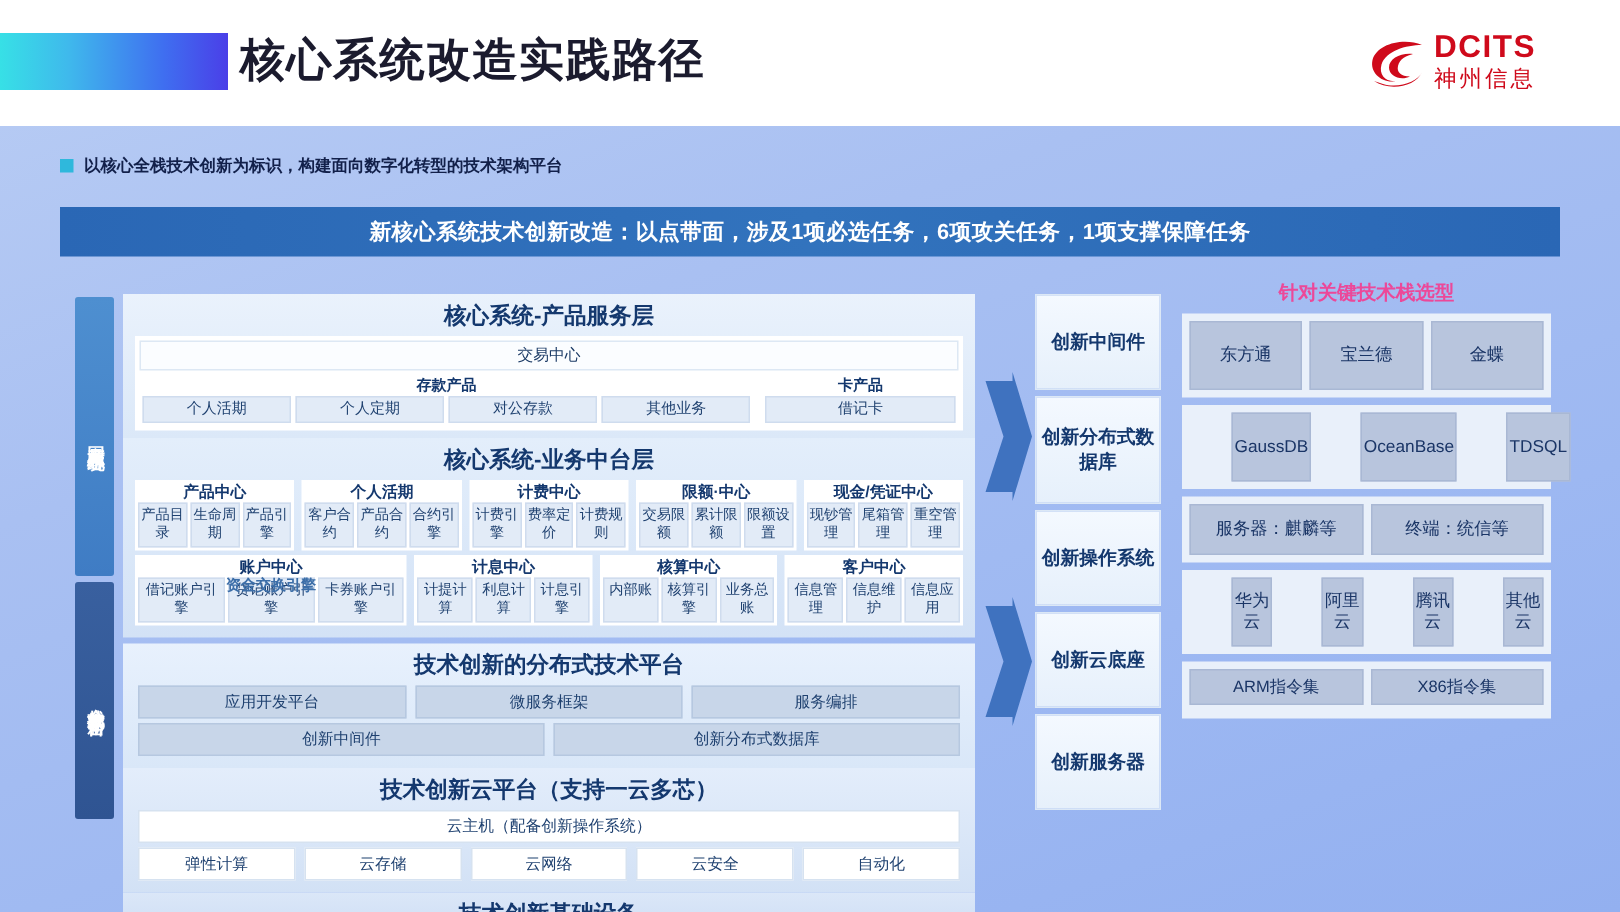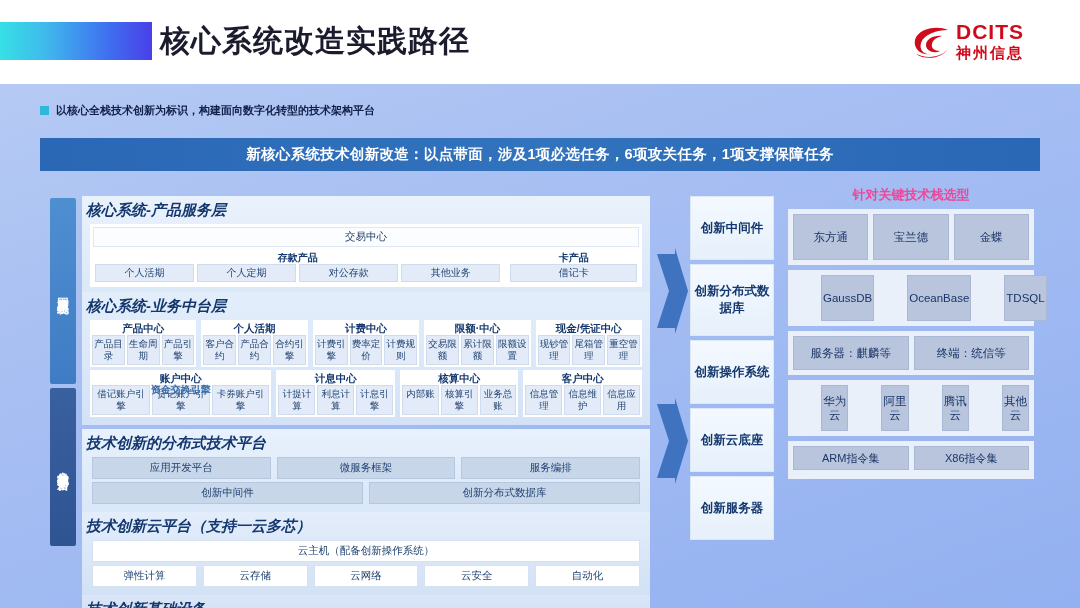--- a/index.html
+++ b/index.html
@@ -21,21 +21,21 @@
   }
   .hdr-title{
     position:absolute; left:160px; top:20px;
     font-size:30px; font-weight:bold; color:#1b1b2e; letter-spacing:1px;
     line-height:42px;
   }
   .logo{ position:absolute; right:38px; top:20px; width:130px; height:48px; }
   .logo-mark{ position:absolute; left:0; top:4px; width:40px; height:38px; }
   .logo-text{ position:absolute; left:44px; top:0px; }
   .logo-en{ font-size:21px; font-weight:bold; color:#cf0a1b; letter-spacing:1px; line-height:23px;}
-  .logo-cn{ font-size:15px; font-weight:bold; color:#cf0a1b; letter-spacing:2px; line-height:19px;}
+  .logo-cn{ font-size:15px; font-weight:normal; color:#cf0a1b; letter-spacing:2px; line-height:19px;}
 
   
   .bullet-row{ position:absolute; left:40px; top:103px; display:flex; align-items:center; }
   .bullet-sq{ width:9px; height:9px; background:#2fb8dc; margin-right:7px; }
   .bullet-text{ font-size:11px; font-weight:bold; color:#12204a; }
 
   
   .banner{
     position:absolute; left:40px; top:138px; width:1000px; height:33px;
     background:linear-gradient(90deg,#2a67b5 0%,#3273bd 50%,#2a67b5 100%);
@@ -56,21 +56,21 @@
 
   .stack{ position:absolute; left:32px; top:0; width:568px; }
 
   .sec{ padding:3px 0 5px; }
   .sec-core{ background:linear-gradient(180deg,#eaf2fc,#dbe8f8); }
   .sec-mid { background:linear-gradient(180deg,#e3eefb,#d3e2f6); }
   .sec-dist{ background:linear-gradient(180deg,#e8f1fd,#d9e7f8); }
   .sec-cloud{background:linear-gradient(180deg,#e3edfb,#d2e1f5); }
   .sec-infra{background:linear-gradient(180deg,#dbe7f8,#cbdcf4); }
 
-  .sec-title{ font-size:15px; font-weight:bold; color:#14386e; padding:2px 4px 4px;font-style:italic; }
+  .sec-title{ text-align:center; font-size:15px; font-weight:bold; color:#14386e; padding:2px 16px 4px; }
 
   .white-wrap{ background:#fff; margin:0 8px; padding:3px; }
 
   .full-row{ background:#fbfdff; border:1px solid #dde8f4; text-align:center;
              font-size:10.5px; color:#1c3b66; padding:2px 0; }
 
   .grp-row{ display:flex; gap:6px; margin-top:3px; }
   .grp{ background:#fff; padding:1px 2px 2px; }
   .grp-cap{ text-align:center; font-size:10px; color:#14386e; font-weight:bold; line-height:13px;}
   .grp-cells{ display:flex; gap:3px; }

